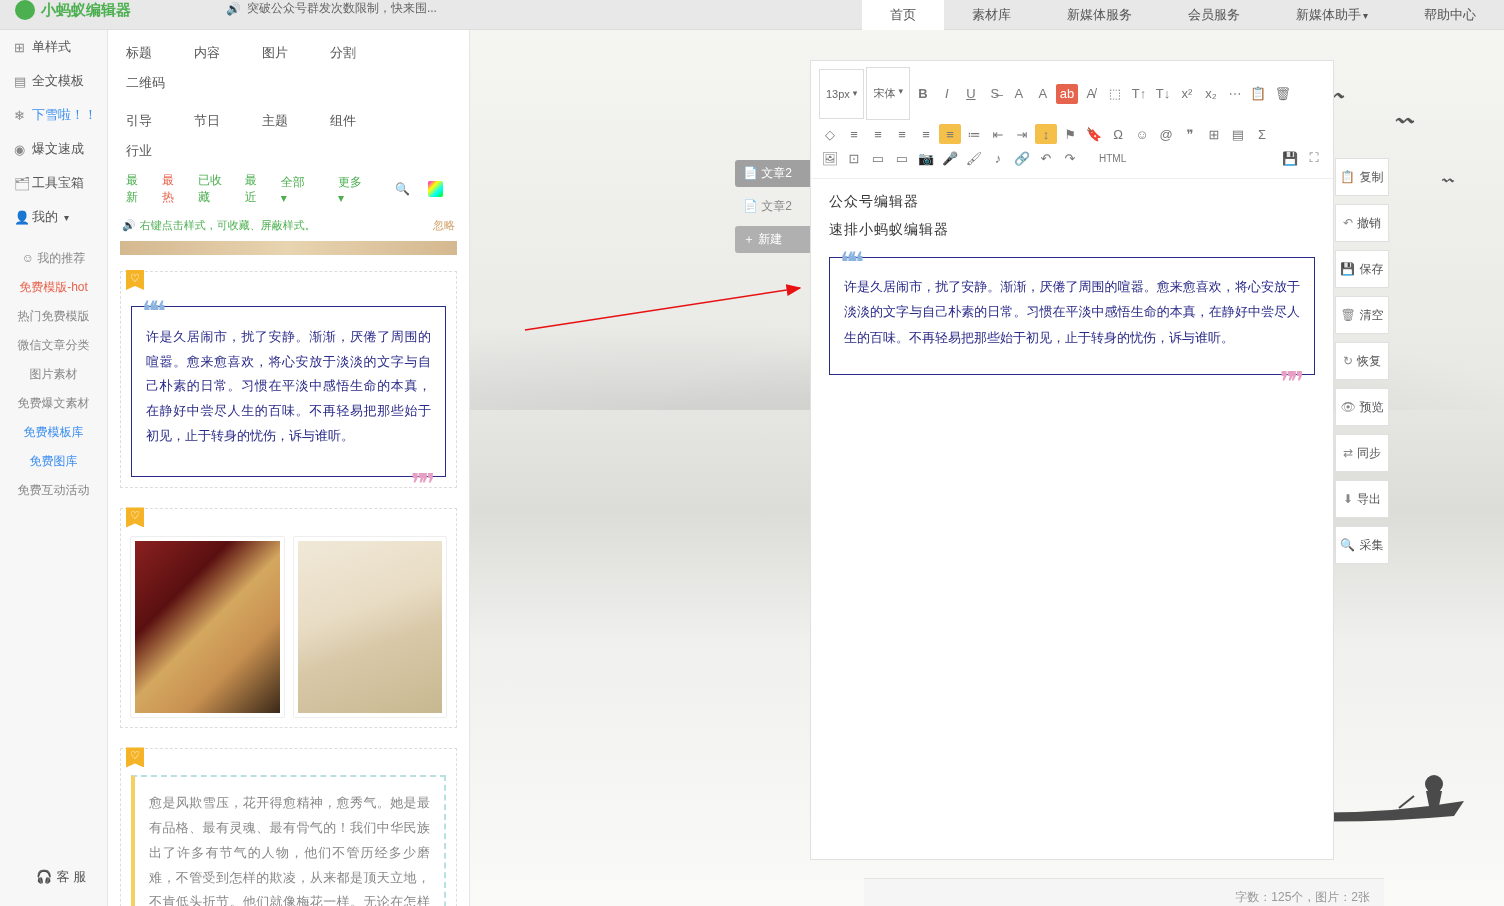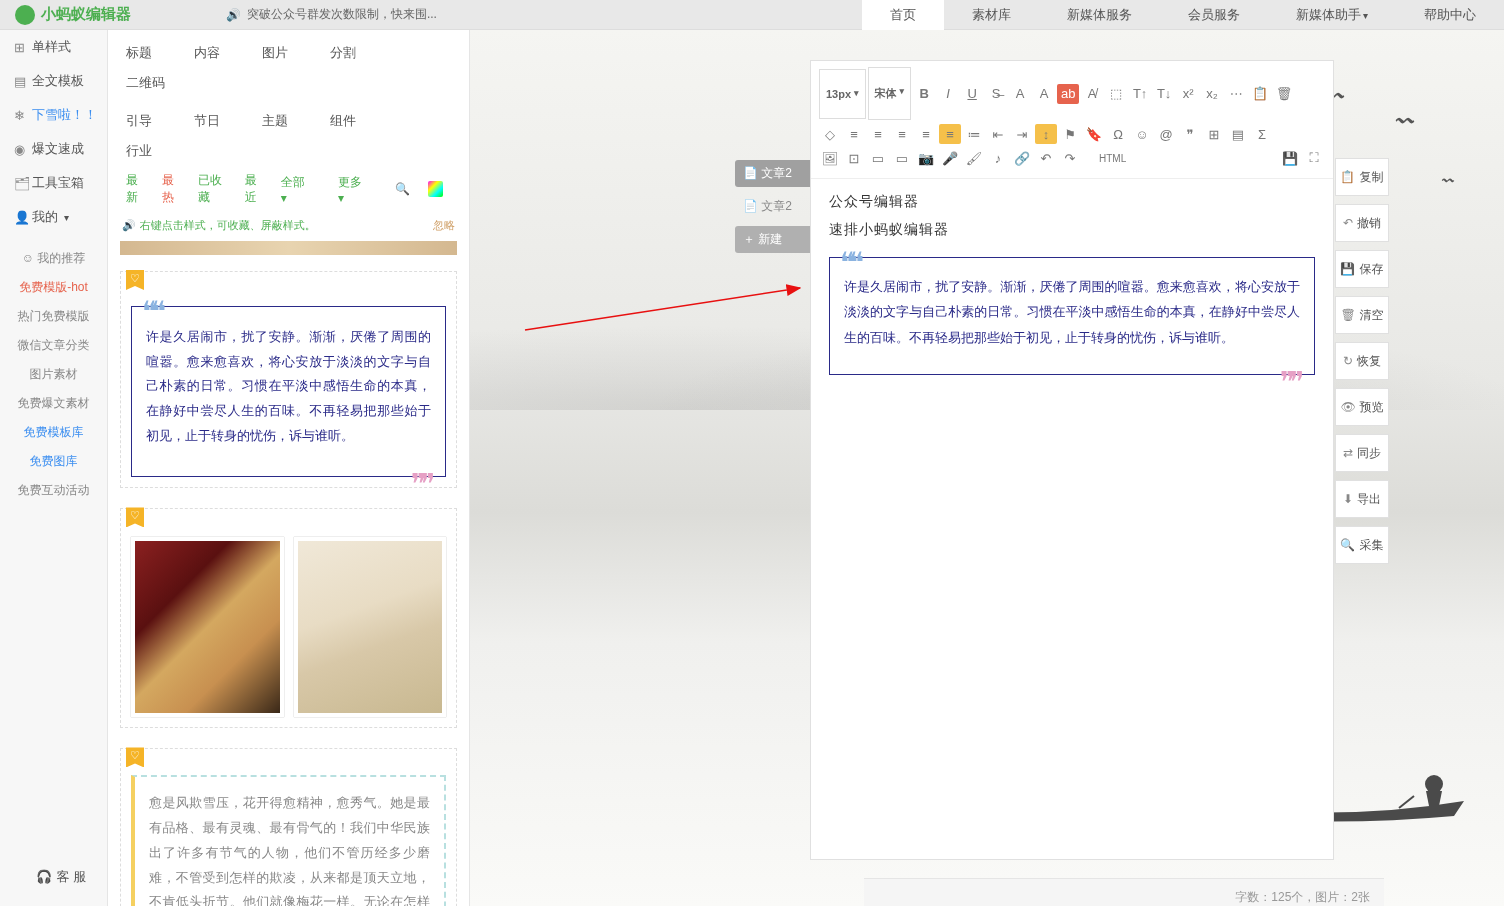--- a/index.html
+++ b/index.html
@@ -1,19 +1,19 @@
 <!DOCTYPE html>
 <html><head>
 <meta charset="utf-8">
 <style>
 * { margin: 0; padding: 0; box-sizing: border-box; }
 body { font-family: "Microsoft YaHei", Arial, sans-serif; font-size: 13px; color: #333; background: #fff; width: 1504px; height: 906px; overflow: hidden; position: relative; }
 
 
-.header { height: 30px; background: #e8e8e8; display: flex; align-items: center; border-bottom: 1px solid #ddd; }
+.header { height: 30px; background: #e8e8e8; display: flex; align-items: flex-start; border-bottom: 1px solid #ddd; }
 .logo { display: flex; align-items: center; padding: 0 15px; color: #4caf50; font-weight: bold; font-size: 15px; }
 .logo-icon { width: 20px; height: 20px; background: #4caf50; border-radius: 50%; margin-right: 6px; position: relative; }
 .notice { display: flex; align-items: center; color: #666; font-size: 12px; margin-left: 80px; }
 .notice-icon { margin-right: 6px; color: #888; }
 .topnav { margin-left: auto; display: flex; }
 .topnav-item { padding: 0 28px; height: 30px; line-height: 30px; color: #555; cursor: pointer; font-size: 13px; }
 .topnav-item.active { background: #fff; }
 .topnav-item .caret { font-size: 10px; margin-left: 2px; }
 
 
@@ -65,21 +65,21 @@
 .doctab { background: #a0a0a0; color: #fff; font-size: 12px; padding: 5px 8px; margin-bottom: 6px; border-radius: 3px 0 0 3px; }
 .doctab.inactive { background: transparent; color: #888; }
 .doctab.new { background: #b0b0b0; }
 
 
 .editor { position: absolute; left: 810px; top: 60px; width: 524px; background: #fff; border: 1px solid #e0e0e0; }
 .toolbar { padding: 6px 8px; border-bottom: 1px solid #eee; }
 .toolrow { display: flex; align-items: center; flex-wrap: wrap; gap: 2px; margin-bottom: 4px; font-size: 12px; color: #666; }
 .toolrow .tb { width: 22px; height: 20px; display: inline-flex; align-items: center; justify-content: center; cursor: pointer; color: #777; font-size: 13px; border-radius: 2px; }
 .toolrow .tb.hl { background: #f5c04a; }
-.toolrow .sel { border: 1px solid #ddd; padding: 18px 6px; font-size: 11px; display: inline-flex; align-items: flex-start; font-weight: bold; }
+.toolrow .sel { border: 1px solid #ddd; padding: 18px 6px; font-size: 11px; display: inline-flex; align-items: flex-start; }
 .toolrow .sel .dd { font-size: 9px; margin-left: 3px; }
 .editor-body { padding: 14px 18px 40px; min-height: 680px; }
 .ed-line { font-size: 14px; color: #333; margin-bottom: 10px; letter-spacing: 1px; }
 .ed-quote { border: 1px solid #2a2a88; padding: 16px 14px 24px; position: relative; margin-top: 18px; }
 .ed-quote .quote-text { color: #2a2a88; font-size: 13px; line-height: 1.95; }
 
 
 .arrow-svg { position: absolute; left: 520px; top: 280px; pointer-events: none; }
 
 

